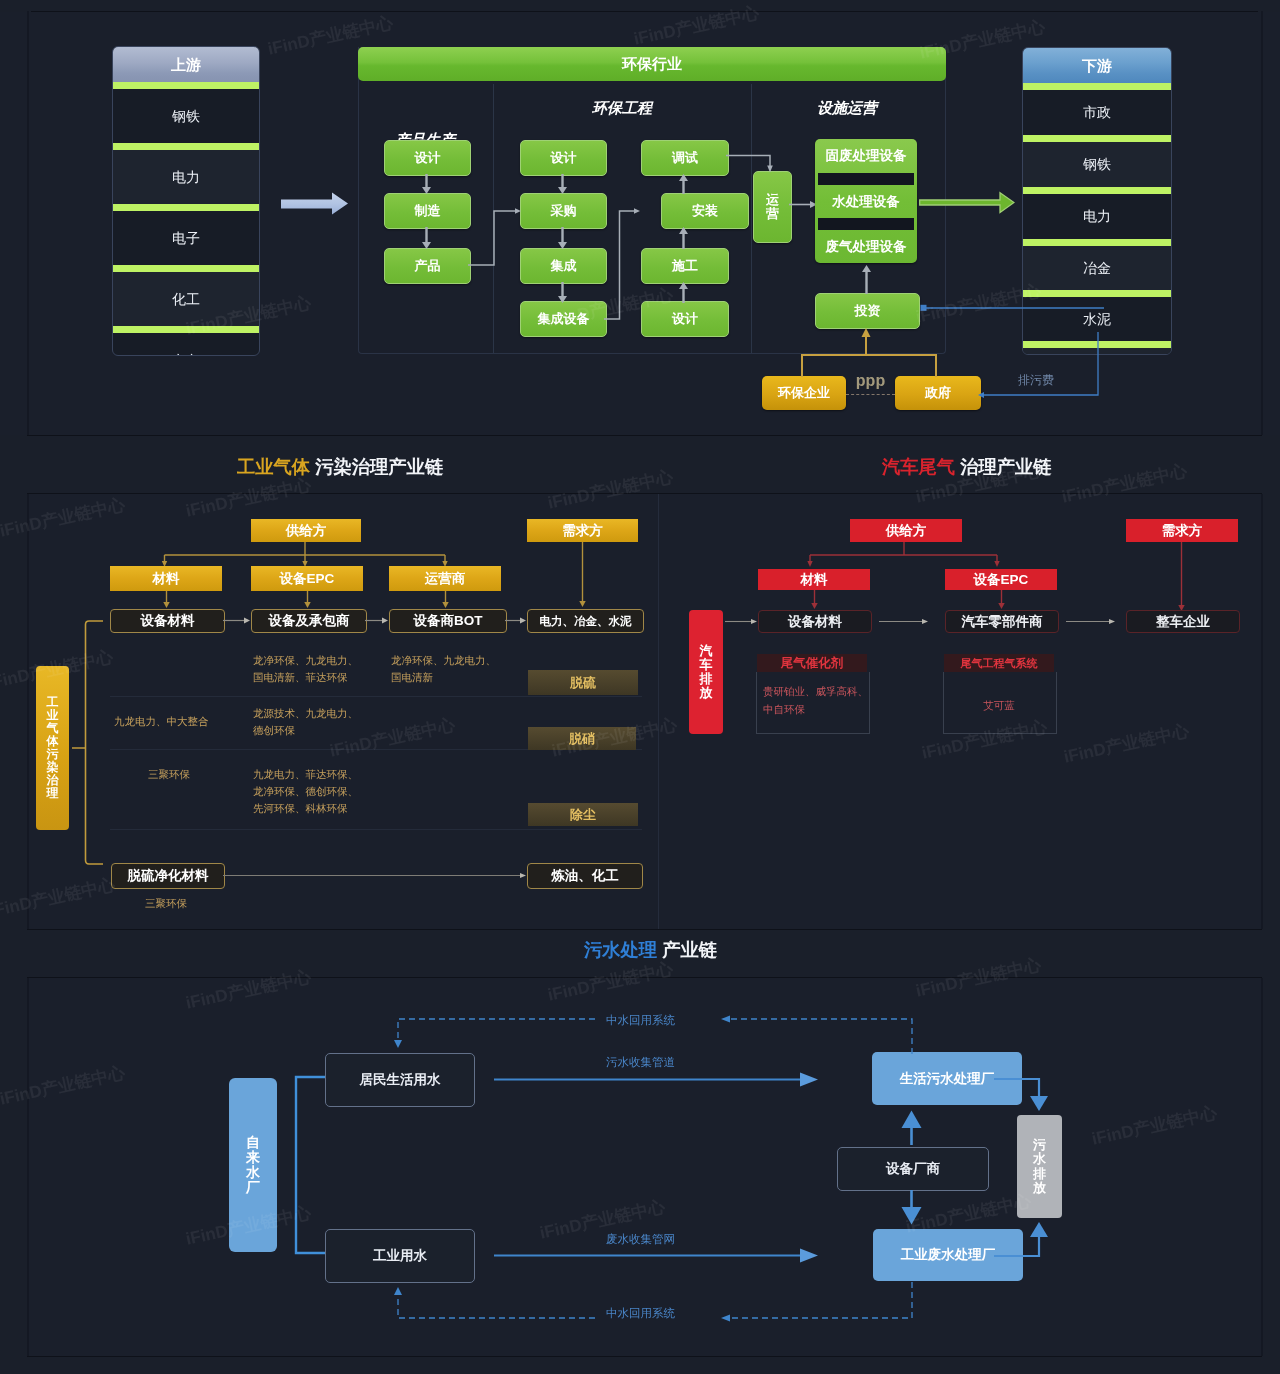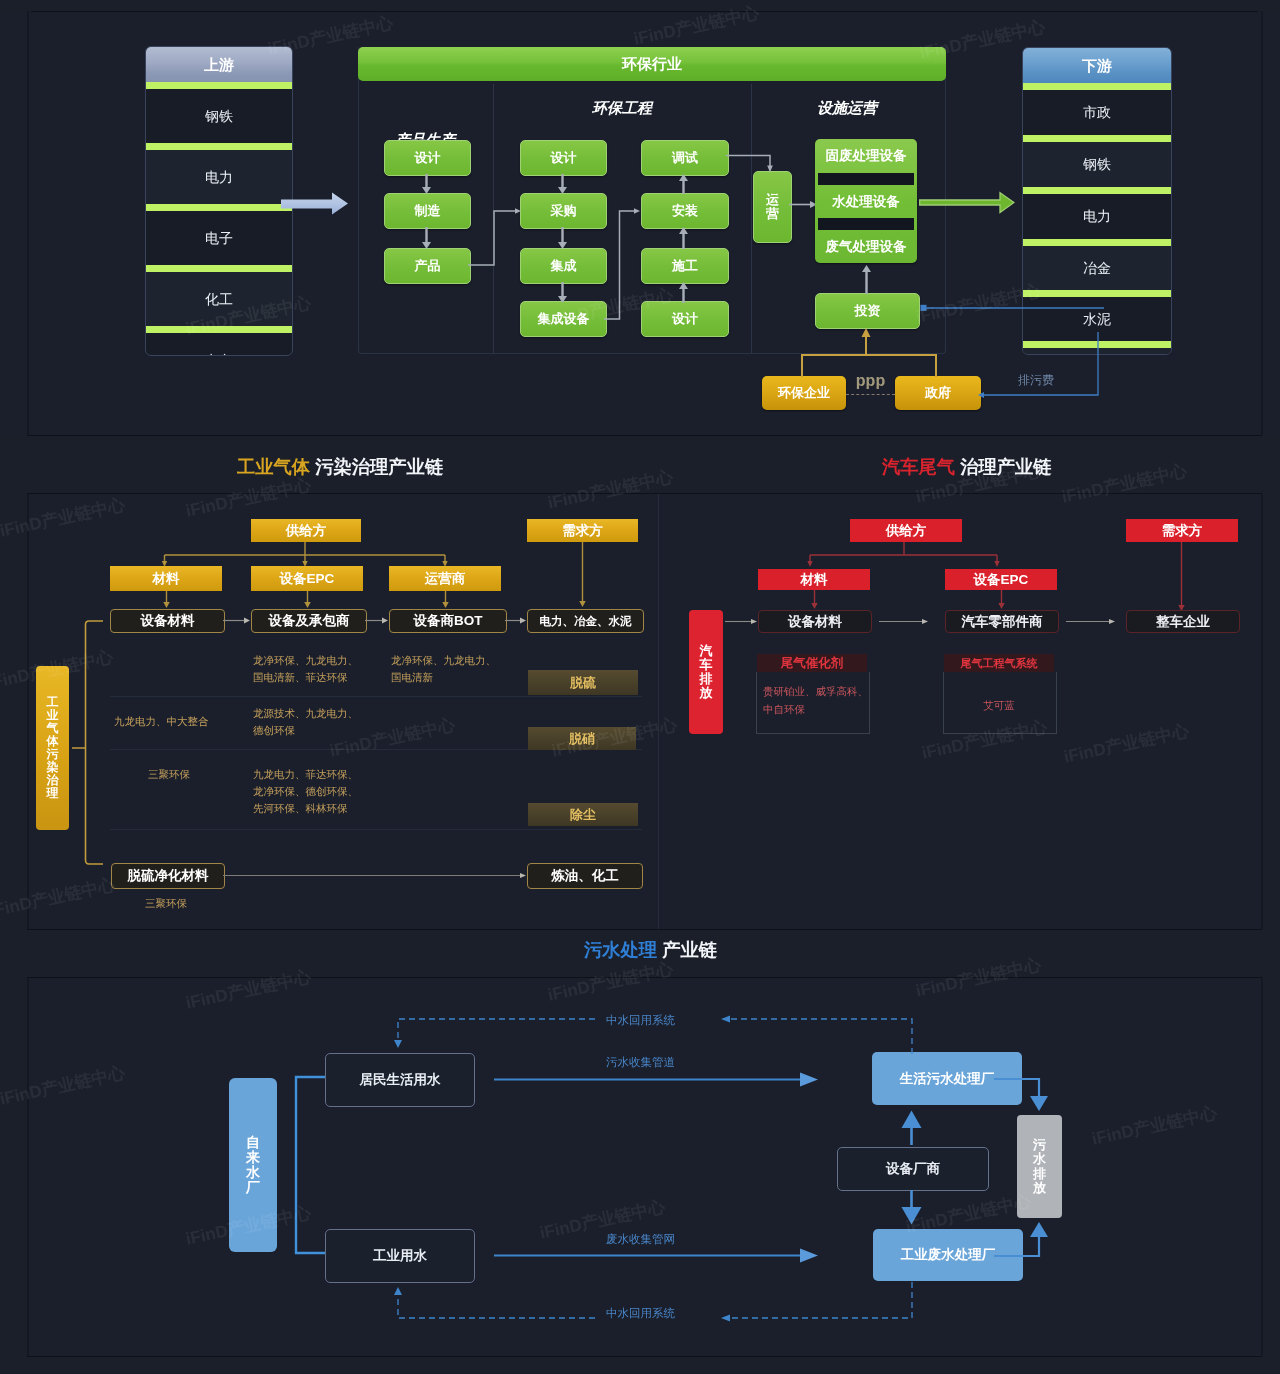--- a/index.html
+++ b/index.html
@@ -375,21 +375,21 @@
    <path d="M340 32.6 L331 36 L340 39.4 Z" fill="#3f85cc"></path>
    <path d="M205 36 H8 V10" stroke="#3f85cc" stroke-width="1.3" fill="none" stroke-dasharray="6 4"></path>
    <path d="M4 13 L8 5 L12 13 Z" fill="#3f85cc"></path>
  </svg>
  <div class="b-lbl" style="left:606px;top:1013px;">中水回用系统</div>
  <div class="b-lbl" style="left:606px;top:1306px;">中水回用系统</div>
 
  <div class="panel" style="left:0;top:12px;width:1280px;height:423px;"></div>
  <div class="hr" style="left:31px;top:11px;width:1227px;"></div>
 
- <div class="side" style="left:145px;top:46px;width:146px;height:308px;">
+ <div class="side" style="left:112px;top:46px;width:146px;height:308px;">
    <div class="side-hd side-up-hd">上游</div>
    <div class="side-it" style="height:54px;line-height:54px;">钢铁</div>
    <div class="side-it" style="height:54px;line-height:54px;">电力</div>
    <div class="side-it" style="height:54px;line-height:54px;">电子</div>
    <div class="side-it" style="height:54px;line-height:54px;">化工</div>
    <div class="side-it" style="height:55px;line-height:55px;">有色</div>
  </div>
 
  <svg class="abs" style="left:281px;top:192px;width:68px;height:24px;" viewBox="0 0 68 24">
    <defs>
@@ -435,21 +435,21 @@
  <svg class="abs" style="left:556px;top:282px;width:13px;height:21px;" viewBox="0 0 13 21">
       <path d="M5.3 0 H7.7 V14 H11 L6.5 21 L2 14 H5.3 Z" fill="#a7aeb7"></path>
     </svg>
 
  <svg class="abs" style="left:468px;top:207px;width:54px;height:60px;" viewBox="0 0 54 60">
    <path d="M0 58 H26 V4 H48" stroke="#a7aeb7" stroke-width="1.5" fill="none"></path>
    <path d="M47 1.2 L53 4 L47 6.8 Z" fill="#a7aeb7"></path>
  </svg>
 
  <div class="gbox" style="left:641px;top:140px;width:86px;height:34px;">调试</div>
- <div class="gbox" style="left:641px;top:193px;width:86px;height:34px;">安装</div>
+ <div class="gbox" style="left:661px;top:193px;width:86px;height:34px;">安装</div>
  <div class="gbox" style="left:641px;top:248px;width:86px;height:34px;">施工</div>
  <div class="gbox" style="left:641px;top:301px;width:86px;height:34px;">设计</div>
  <svg class="abs" style="left:677px;top:174px;width:13px;height:20px;" viewBox="0 0 13 20">
       <path d="M6.5 0 L11 7 H7.7 V20 H5.3 V7 H2 Z" fill="#a7aeb7"></path>
     </svg>
  <svg class="abs" style="left:677px;top:227px;width:13px;height:22px;" viewBox="0 0 13 22">
       <path d="M6.5 0 L11 7 H7.7 V22 H5.3 V7 H2 Z" fill="#a7aeb7"></path>
     </svg>
  <svg class="abs" style="left:677px;top:282px;width:13px;height:21px;" viewBox="0 0 13 21">
       <path d="M6.5 0 L11 7 H7.7 V21 H5.3 V7 H2 Z" fill="#a7aeb7"></path>

